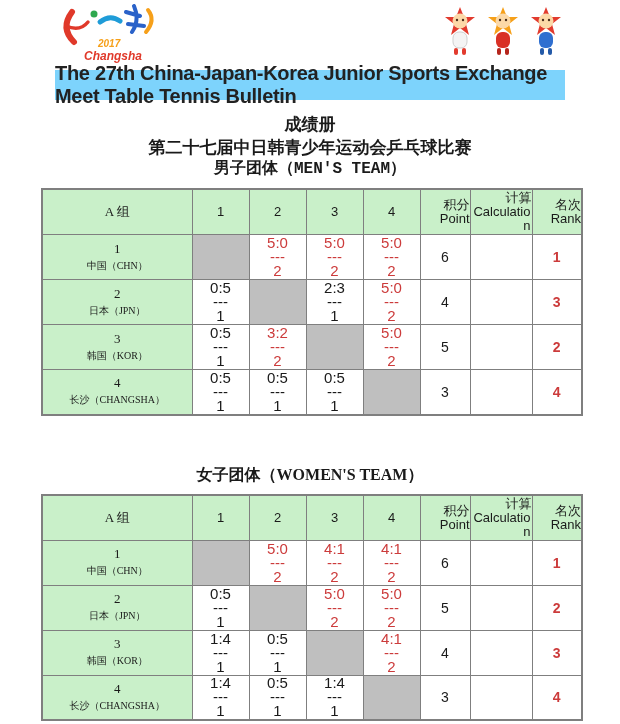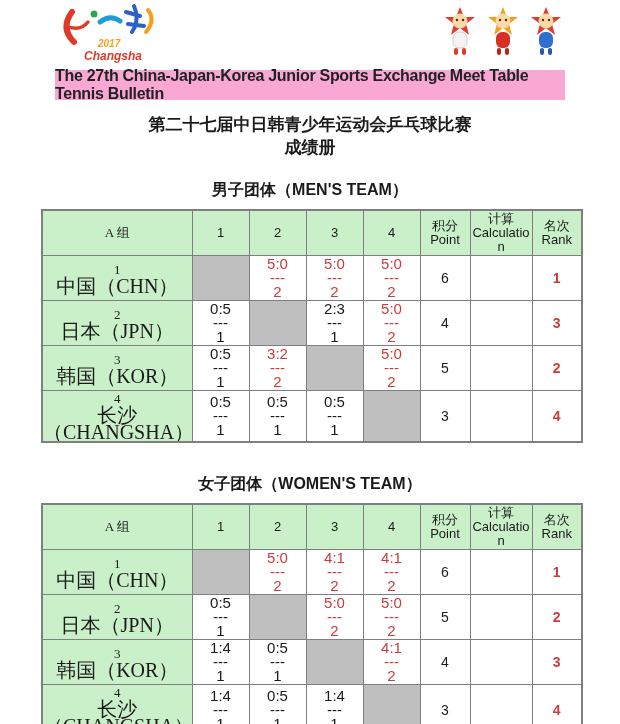--- a/index.html
+++ b/index.html
@@ -11,48 +11,48 @@
     position:relative;
     overflow:hidden;
   }
   
   .top { position:relative; height:66px;text-align:right; }
   .logo { position:absolute; left:56px; top:4px; width:120px; height:62px; }
   .mascots { position:absolute; right:56px; top:6px; display:flex; gap:7px; align-items:flex-end; }
   .mascot { width:36px; height:52px; }
   .banner {
     margin:4px 55px 0 55px; height:30px;
-    background:#f9a8d4;
+    background:#7dd3fc;
     display:flex; align-items:center; justify-content:center;
-    font-weight:bold; font-size:16px; letter-spacing:-0.3px;
+    font-weight:bold; font-size:20px; letter-spacing:-0.3px;
     color:#222;
   }
   
   .doc-title { text-align:center; font-weight:bold; font-size:17px; line-height:23px; margin-top:13px; }
   .section-heading { text-align:center; font-weight:bold; font-size:16px; line-height:20px; }
-  #men-heading { margin-top:21px; margin-bottom:9px; }
-  #women-heading { margin-top:31px; margin-bottom:9px; }
+  #men-heading { margin-bottom:9px;font-family:Liberation Mono, monospace; }
+  #women-heading { margin-top:49px; margin-bottom:9px;font-family:Liberation Serif, serif; }
   
   table.score {
     border-collapse:collapse; table-layout:fixed;
     width:540px; margin-left:41px;
     border:2px solid #7f7f7f;
   }
   table.score td {
     border:1px solid #7f7f7f;
     text-align:center; vertical-align:middle;
     padding:0; overflow:hidden;
   }
   tr.hdr td { background:#c9f0c9; height:44px; font-size:13px; line-height:14px; }
-  tr.hdr .zh, tr.hdr .en { display:block; }
+  tr.hdr .zh, tr.hdr .en { display:block;text-align:right; }
   tr.hdr .break { word-break:break-all; display:block; padding:0 1px; }
   tr.datarow { height:45px; }
   td.team { background:#c9f0c9;font-family:Liberation Serif, serif; }
   td.team .tnum { display:block; font-size:13px; line-height:16px; }
-  td.team .name { display:block; font-size:20px; line-height:17px; }
+  td.team .name { display:block; font-size:10px; line-height:17px; }
   td.match { font-size:15px; line-height:14px; }
   td.match .line { display:block; }
   td.self { background:#bfbfbf; }
   td.point { font-size:14px; }
   td.rank { font-size:14px; font-weight:bold; color:#cc3b3b; }
   .red { color:#cc3b3b; }
 </style>
 </head>
 <body>
 
@@ -95,22 +95,22 @@
       <rect x="11" y="26" width="14" height="16" rx="6" fill="#2f6fd0"></rect>
       <rect x="12" y="42" width="4" height="7" rx="2" fill="#245aa8"></rect>
       <rect x="20" y="42" width="4" height="7" rx="2" fill="#245aa8"></rect>
     </svg>
   </div>
 </div>
 
 <div class="banner">The 27th  China-Japan-Korea Junior Sports Exchange Meet Table Tennis Bulletin</div>
 
 <div class="doc-title">
+  <div>成绩册</div>
   <div>第二十七届中日韩青少年运动会乒乓球比赛</div>
-  <div>成绩册</div>
 </div>
 
 <div class="section-heading" id="men-heading">男子团体（MEN'S TEAM）</div>
 
 <table class="score">
   <colgroup>
     <col style="width:150px">
       <col style="width:57px">
       <col style="width:57px">
       <col style="width:57px">

